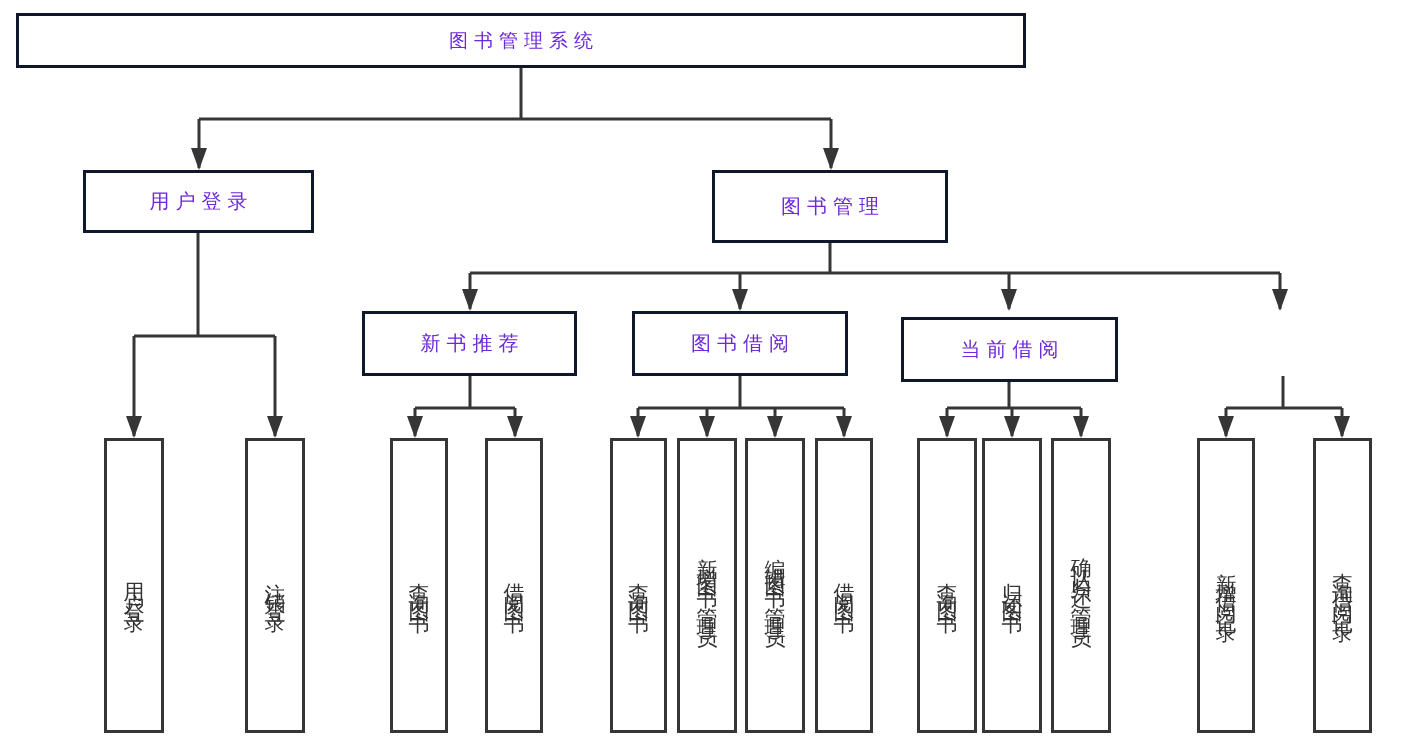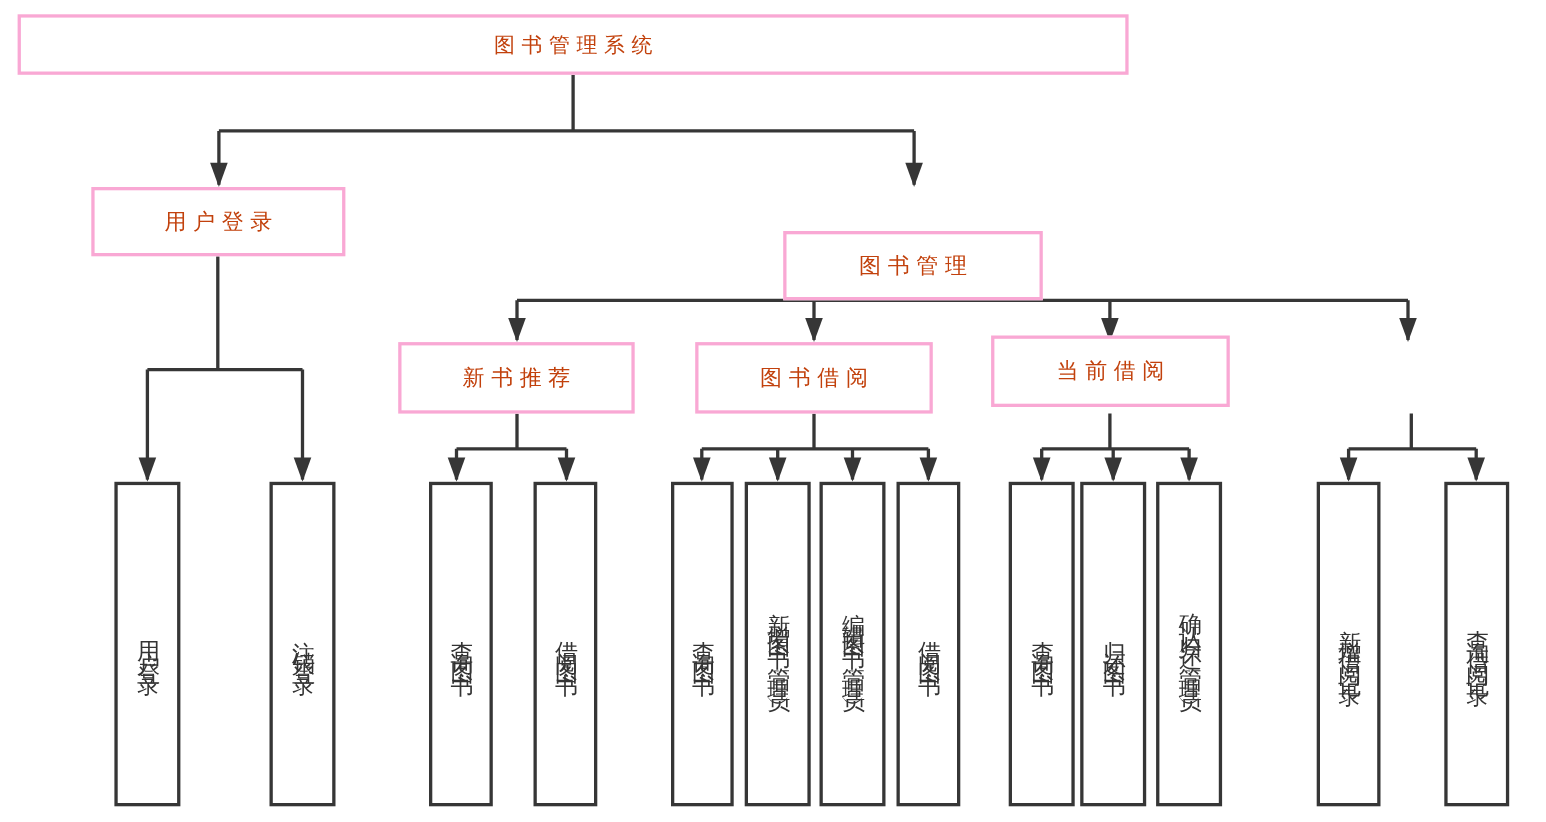--- a/index.html
+++ b/index.html
@@ -8,48 +8,48 @@
     width:1405px;height:747px;
     background:#ffffff;
     font-family:"Liberation Sans",sans-serif;
     overflow:hidden;
   }
   #connectors{position:absolute;left:0;top:0;z-index:1;}
   .box{
     position:absolute;
     box-sizing:border-box;
     background:#ffffff;
-    border:3px solid #f9a8d4;
+    border:3px solid #0f172a;
     display:flex;align-items:center;justify-content:center;
     z-index:2;
-    color:#c2410c;
+    color:#6d28d9;
   }
   .hlabel{font-size:20px;letter-spacing:6px;text-indent:6px;white-space:nowrap;}
   #box-root .hlabel{font-size:19px;}
   .leaf{
     position:absolute;top:438px;height:295px;
     box-sizing:border-box;background:#ffffff;border:3px solid #363636;
     display:flex;align-items:center;justify-content:center;
     z-index:2;color:#333333;
   }
   .vlabel{
     writing-mode:vertical-rl;
     text-orientation:mixed;
     font-size:21px;
     letter-spacing:10px;
     color:#333333;
     white-space:nowrap;
   }
   
   #box-root{left:16px;top:13px;width:1010px;height:55px;}
   #box-user-login{left:83px;top:170px;width:231px;height:63px;}
-  #box-book-mgmt{left:712px;top:170px;width:236px;height:63px;margin-top:40px;}
+  #box-book-mgmt{left:712px;top:170px;width:236px;height:73px;}
   #box-new-book{left:362px;top:311px;width:215px;height:65px;}
   #box-book-borrow{left:632px;top:311px;width:216px;height:65px;}
-  #box-current-borrow{left:901px;top:305px;width:217px;height:65px;}
+  #box-current-borrow{left:901px;top:317px;width:217px;height:65px;}
   #box-borrow-record{left:1172px;top:311px;width:222px;height:65px;}
   #leaf-user-login{left:104px;width:60px;}
   #leaf-logout{left:245px;width:60px;}
   #leaf-nb-query{left:390px;width:58px;}
   #leaf-nb-borrow{left:485px;width:58px;}
   #leaf-bb-query{left:610px;width:57px;}
   #leaf-bb-add{left:677px;width:60px;}
   #leaf-bb-edit{left:745px;width:60px;}
   #leaf-bb-borrow{left:815px;width:58px;}
   #leaf-cb-query{left:917px;width:60px;}

